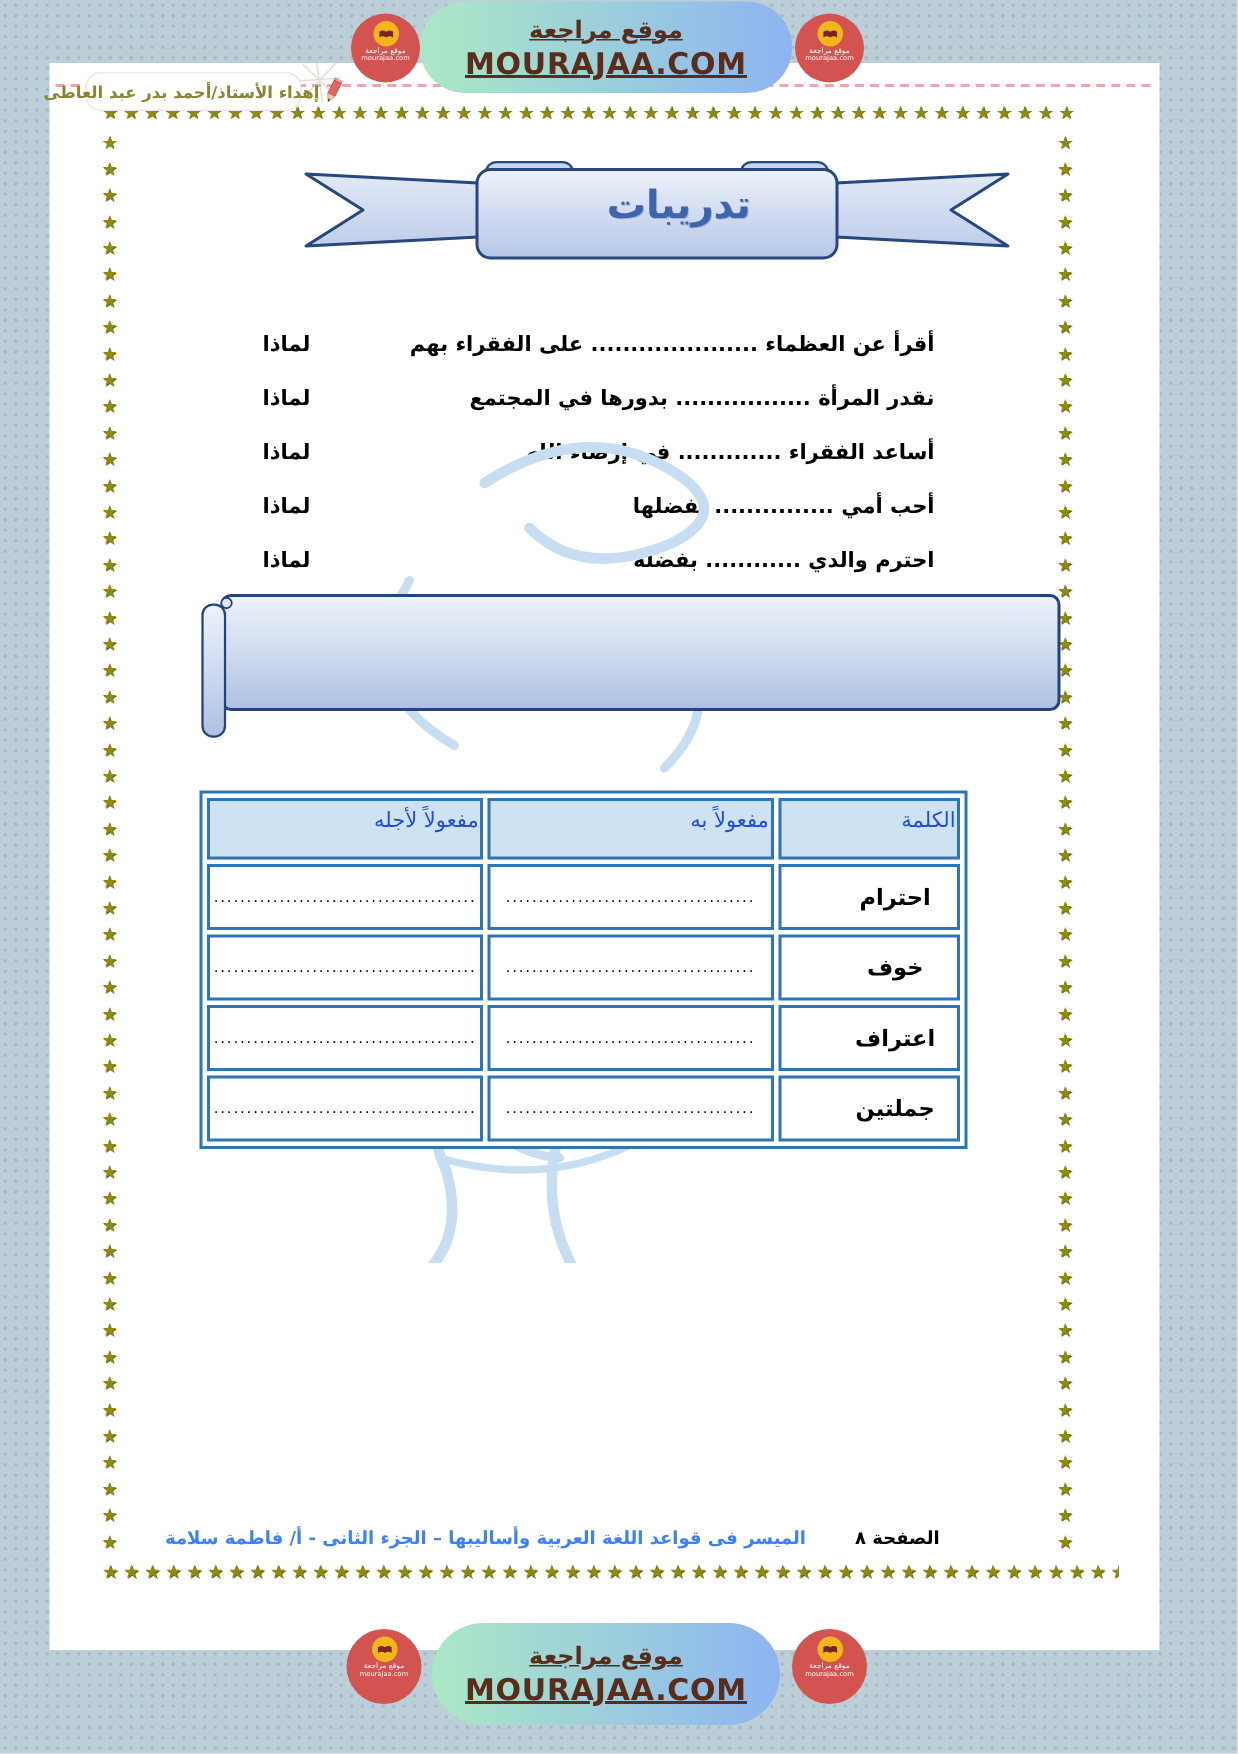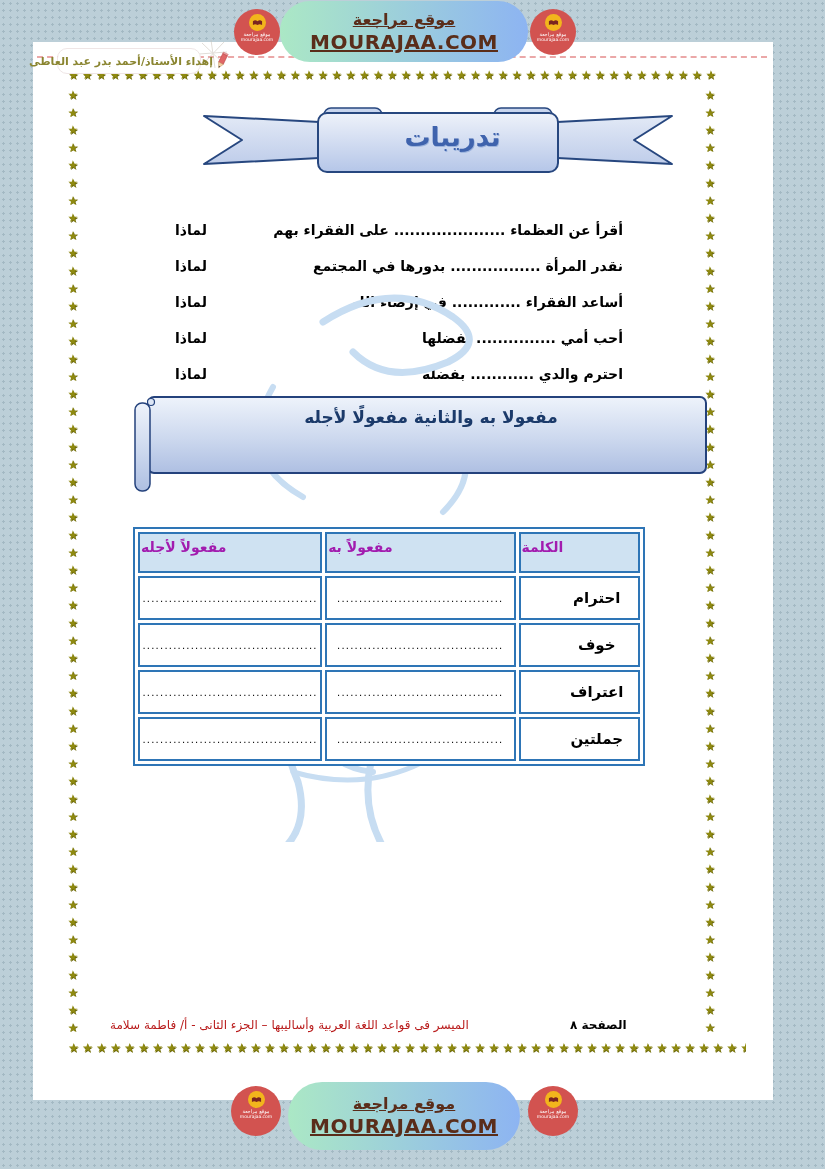--- a/index.html
+++ b/index.html
@@ -50,31 +50,31 @@
   .scroll-text{position:absolute;left:30px;right:10px;top:9px;text-align:center;direction:rtl;
     font-size:17px;font-weight:bold;color:#1b3a6a;line-height:31px;}
 
   
   .watermark{position:absolute;left:90px;top:250px;pointer-events:none;}
 
   
   .wordtable{position:absolute;left:100px;top:485px;width:512px;direction:rtl;
     border-collapse:separate;border-spacing:3px;border:2px solid #2e75b6;background:#fff;}
   .wordtable th,.wordtable td{border:2px solid #2e75b6;background:#fff;}
-  .wordtable th{background:#cfe2f2;height:31px;font-size:14px;font-weight:bold;color:#a21caf;
-    vertical-align:top;padding-top:5px;text-align:left;}
+  .wordtable th{background:#cfe2f2;height:31px;font-size:14px;font-weight:normal;color:#1d4ed8;
+    vertical-align:top;padding-top:5px;text-align:right;}
   td.word-cell{width:98px;height:38px;text-align:center;font-size:15px;font-weight:bold;color:#000;padding-left:36px;}
   td.blank-cell{text-align:center;font-size:10px;letter-spacing:1.2px;color:#000;
     white-space:nowrap;overflow:hidden;}
   col.c-word{width:100px;} col.c-obj{width:202px;} col.c-caus{width:186px;}
 
   
   .footer{position:absolute;top:976px;left:0;width:740px;height:20px;}
   .f-page{position:absolute;left:537px;direction:rtl;font-size:12px;font-weight:bold;color:#000;white-space:nowrap;}
-  .f-title{position:absolute;left:77px;direction:rtl;font-size:12px;font-weight:normal;color:#b91c1c;white-space:nowrap;}
+  .f-title{position:absolute;left:77px;direction:rtl;font-size:12px;font-weight:bold;color:#3b82f6;white-space:nowrap;}
 
   
   .banner-pill{position:absolute;border-radius:30px;
     background:linear-gradient(90deg,#abe8c5,#8db4f2);
     display:flex;flex-direction:column;align-items:center;justify-content:center;z-index:8;}
   .pill-top{left:280px;top:1px;width:248px;height:61px;}
   .pill-bottom{left:288px;top:1082px;width:232px;height:68px;border-radius:34px;}
   .banner-name{font-size:16px;font-weight:bold;color:#5a2d1a;text-decoration:underline;direction:rtl;line-height:20px;}
   .banner-url{font-size:20px;font-weight:bold;color:#5a2d1a;text-decoration:underline;letter-spacing:.5px;line-height:24px;}
 
@@ -183,21 +183,20 @@
           <stop offset="0" stop-color="#eef3fb"></stop>
             <stop offset=".55" stop-color="#ccd8ee"></stop>
             <stop offset="1" stop-color="#aebfe2"></stop>
         </linearGradient>
       </defs>
       <rect x="16" y="4" width="558" height="76" rx="6" fill="url(#sg)" stroke="#24427c" stroke-width="2"></rect>
       <rect x="3" y="10" width="15" height="88" rx="7" fill="url(#sg)" stroke="#24427c" stroke-width="1.5"></rect>
       <circle cx="19" cy="9" r="3.5" fill="#dde6f5" stroke="#24427c" stroke-width="1.2"></circle>
     </svg>
     <div class="scroll-text">
-      <div>مفعولا به والثانية مفعولًا لأجله</div>
     </div>
   </div>
 
   <table class="wordtable">
     <colgroup>
         <col class="c-word">
         <col class="c-obj">
         <col class="c-caus">
       </colgroup>
     <thead>

